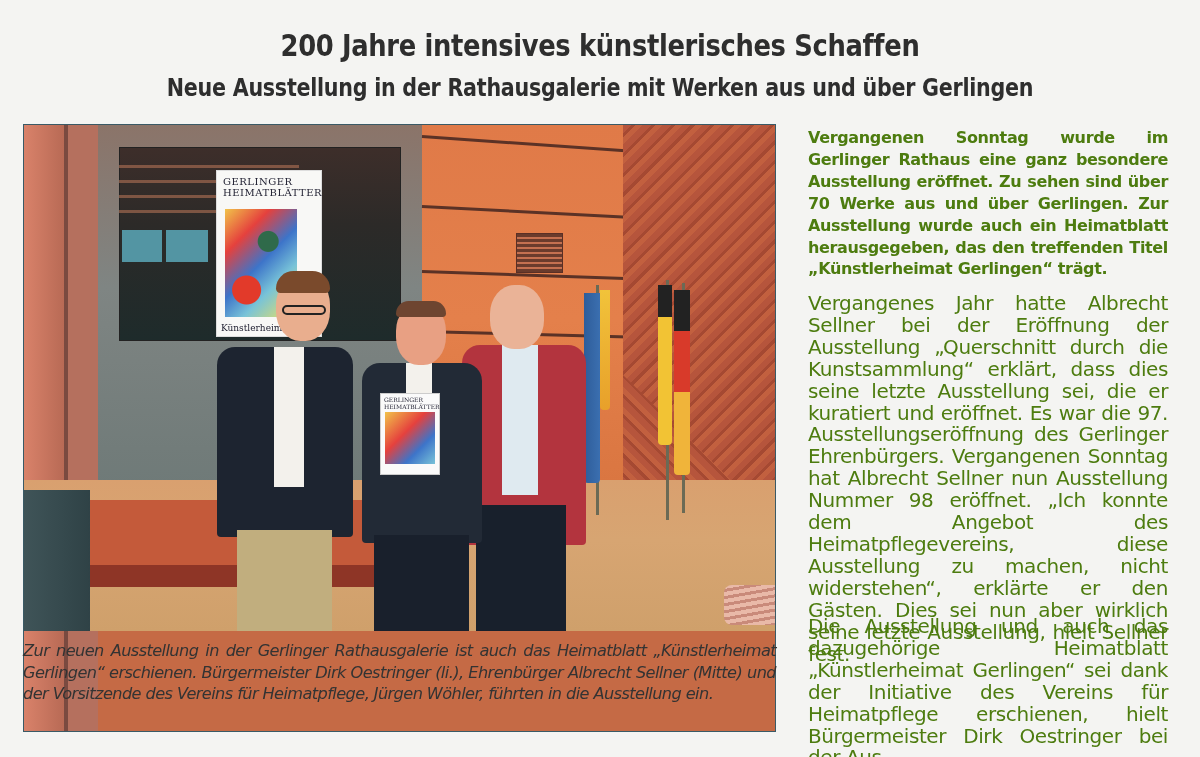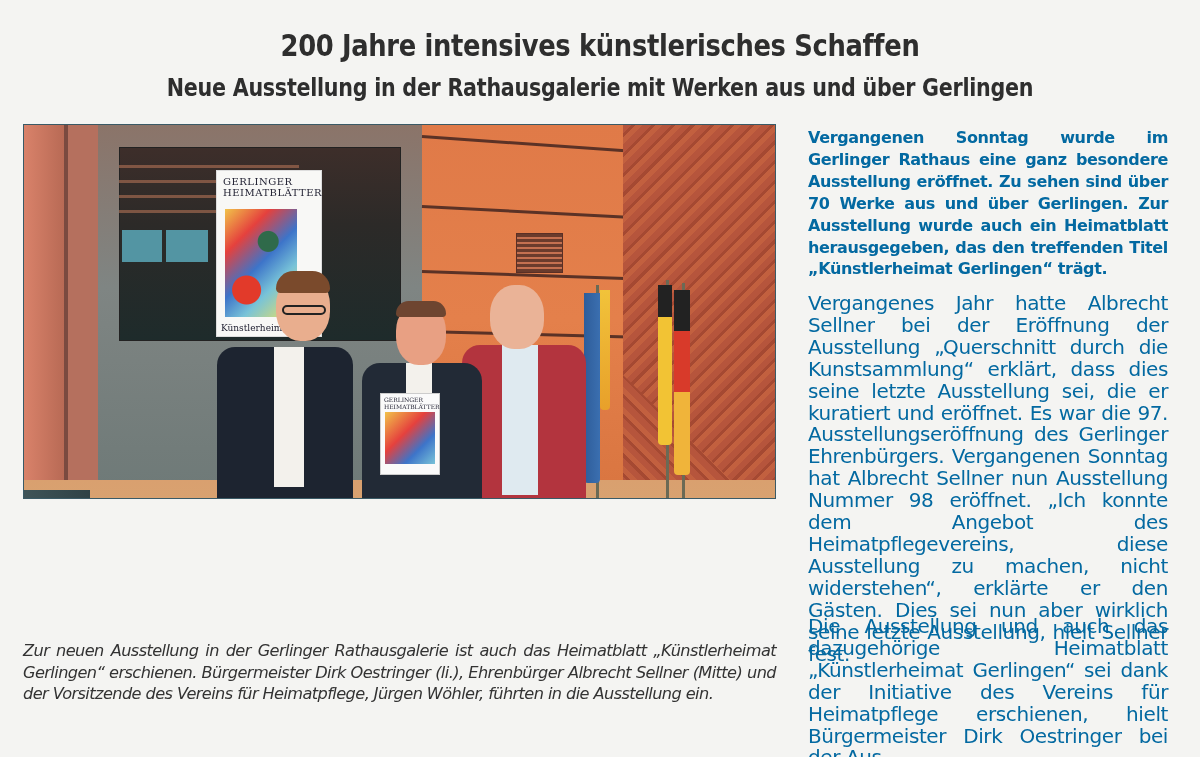--- a/index.html
+++ b/index.html
@@ -18,21 +18,21 @@
   }
   .subheadline {
     position:absolute; left:0; width:1200px; top:74px;
     text-align:center; font-weight:bold; font-size:24px; letter-spacing:-0.3px;
     color:#2e2e2e; margin:0;
     font-family:"DejaVu Sans", sans-serif; transform:scaleX(0.86);
   }
 
   
   .photo {
-    position:absolute; left:23px; top:124px; width:753px; height:375px;
+    position:absolute; left:23px; top:124px; width:753px; height:608px;
     overflow:hidden; border:1px solid #3a5a66; box-sizing:border-box;
     background:#c56a45;
   }
   .photo .layer { position:absolute; }
   .wall-left { left:0; top:0; width:40px; height:100%; background:linear-gradient(90deg,#d9826a,#b86a55); }
   .wall-left-seam { left:40px; top:0; width:4px; height:100%; background:#7a4a40; }
   .wall-left2 { left:44px; top:0; width:30px; height:100%; background:#b5705e; }
   .gray-panel { left:74px; top:0; width:340px; height:360px; background:linear-gradient(180deg,#8b7469 0%,#7f8583 45%,#6f7a78 100%); }
   .screen { left:95px; top:22px; width:280px; height:192px; background:linear-gradient(180deg,#3d2e2a 0%,#2c2a28 40%,#1e2b2b 100%); border:1px solid #222; }
   .screen-slat { left:95px; height:3px; width:180px; background:rgba(190,120,90,0.55); }
@@ -85,21 +85,21 @@
   
   .caption {
     position:absolute; left:23px; top:640px; width:753px; margin:0;
     font-style:italic; font-size:16.2px; line-height:21.6px; color:#333;
     font-family:"DejaVu Sans", sans-serif; letter-spacing:-0.6px; text-align:justify;
   }
 
   
   .col {
     position:absolute; left:808px; width:360px;
-    font-family:"DejaVu Sans", sans-serif; color:#0369a1;
+    font-family:"DejaVu Sans", sans-serif; color:#4d7c0f;
   }
   .lead { top:127px; font-weight:bold; font-size:16px; line-height:21.9px; letter-spacing:-0.35px; text-align:justify; margin:0; }
   .para { font-size:20px; line-height:21.9px; letter-spacing:-0.4px; text-align:justify; margin:0; }
   .para1 { top:293px; }
   .para2 { top:616px; }
 </style>
 </head>
 <body>
 
 <h1 class="headline">200 Jahre intensives künstlerisches Schaffen</h1>

